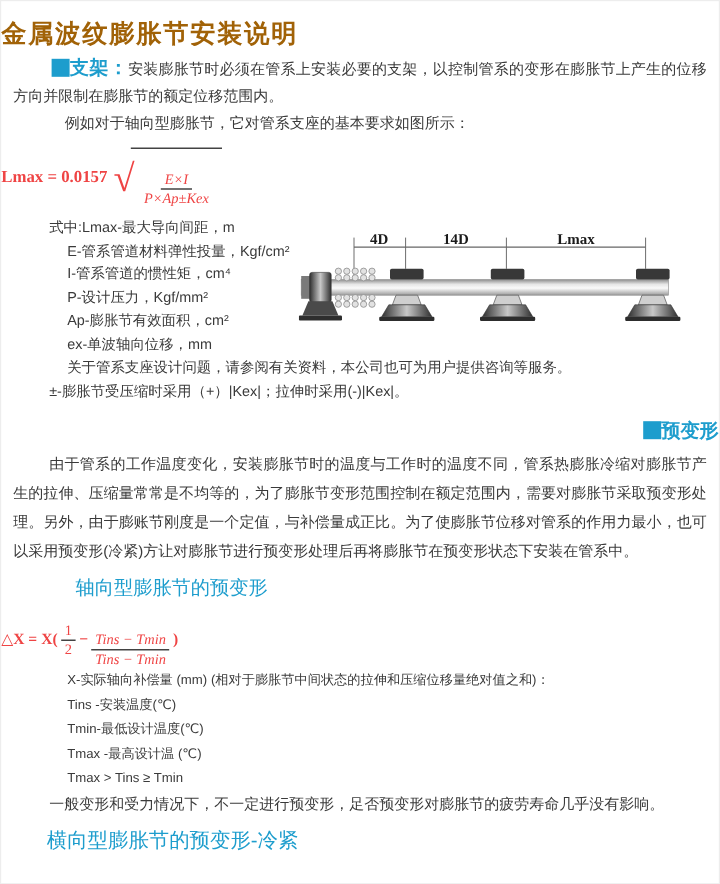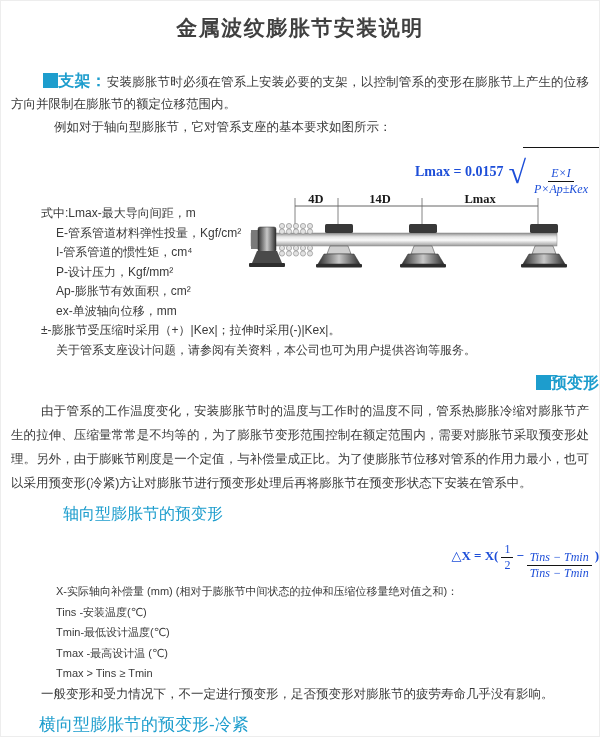--- a/index.html
+++ b/index.html
@@ -5,29 +5,29 @@
   :root { --accent:#1d9dcd; }
   * { box-sizing:border-box; }
   body { margin:0; background:#fff; }
   .page {
     position:relative; width:600px; height:737px; overflow:hidden;
     background:#fff; border:1px solid #ededed;
     font-family:"Liberation Sans","DejaVu Sans",sans-serif;
     color:#3a3a3a;
   }
   .title {
-    margin:0; padding-top:13px; text-align:center;
-    font-size:21px; font-weight:bold; color:#404040; letter-spacing:1.5px;
+    margin:0; padding-top:13px; text-align:left;
+    font-size:21px; font-weight:bold; color:#a16207; letter-spacing:1.5px;
   }
-  .p1 { margin:28px 10px 0; font-size:12.5px; line-height:22px; text-align:justify; text-indent:32px; }
+  .p1 { margin:5px 10px 0; font-size:12.5px; line-height:22px; text-align:justify; text-indent:32px; }
   .marker { display:inline-block; width:15px; height:15px; background:var(--accent); vertical-align:-2px; }
   .sec-label { color:var(--accent); font-size:16px; font-weight:bold; }
   .p2 { margin:2px 10px 0; font-size:12.5px; line-height:21px; text-indent:43px; }
 
-  .formula { text-align:right; font-family:"Liberation Serif","DejaVu Serif",serif; color:#1d4ed8; }
+  .formula { text-align:left; font-family:"Liberation Serif","DejaVu Serif",serif; color:#ef4444; }
   .f1 { margin-top:9px; }
   .f1 .lhs { font-weight:bold; font-size:14px; margin-right:5px; }
   .sqrt { display:inline-flex; align-items:center; vertical-align:middle; }
   .rad { font-size:32px; line-height:0.9; margin-right:-3px; font-weight:400; }
   .sqrt-body { border-top:1.6px solid #141414; padding:2px 5px 0; }
   .vfrac { display:inline-flex; flex-direction:column; align-items:center; line-height:1.25; font-size:12px; vertical-align:middle; margin:0 3px; }
   .vfrac .num { border-bottom:1px solid #141414; padding:0 3px; }
   .vfrac .den { padding:0 3px; }
   .ital { font-style:italic;margin-top:16px; }
   .bold { font-weight:bold; }
@@ -69,22 +69,22 @@
       </span>
   </div>
 
   <div class="defs">
     <div class="def flush">式中:Lmax-最大导向间距，m</div>
     <div class="def">E-管系管道材料弹性投量，Kgf/cm²</div>
     <div class="def">I-管系管道的惯性矩，cm⁴</div>
     <div class="def">P-设计压力，Kgf/mm²</div>
     <div class="def">Ap-膨胀节有效面积，cm²</div>
     <div class="def">ex-单波轴向位移，mm</div>
+    <div class="def">关于管系支座设计问题，请参阅有关资料，本公司也可为用户提供咨询等服务。</div>
     <div class="def flush">±-膨胀节受压缩时采用（+）|Kex|；拉伸时采用(-)|Kex|。</div>
-    <div class="def">关于管系支座设计问题，请参阅有关资料，本公司也可为用户提供咨询等服务。</div>
   </div>
 
   <div class="diagram">
     <svg viewBox="0 0 348 96" width="348" height="96">
       <defs>
         <linearGradient id="pipeGrad" x1="0" y1="0" x2="0" y2="1">
           <stop offset="0" stop-color="#8e8e8e"></stop>
           <stop offset="0.3" stop-color="#e6e6e6"></stop>
           <stop offset="0.55" stop-color="#fafafa"></stop>
           <stop offset="1" stop-color="#9b9b9b"></stop>

